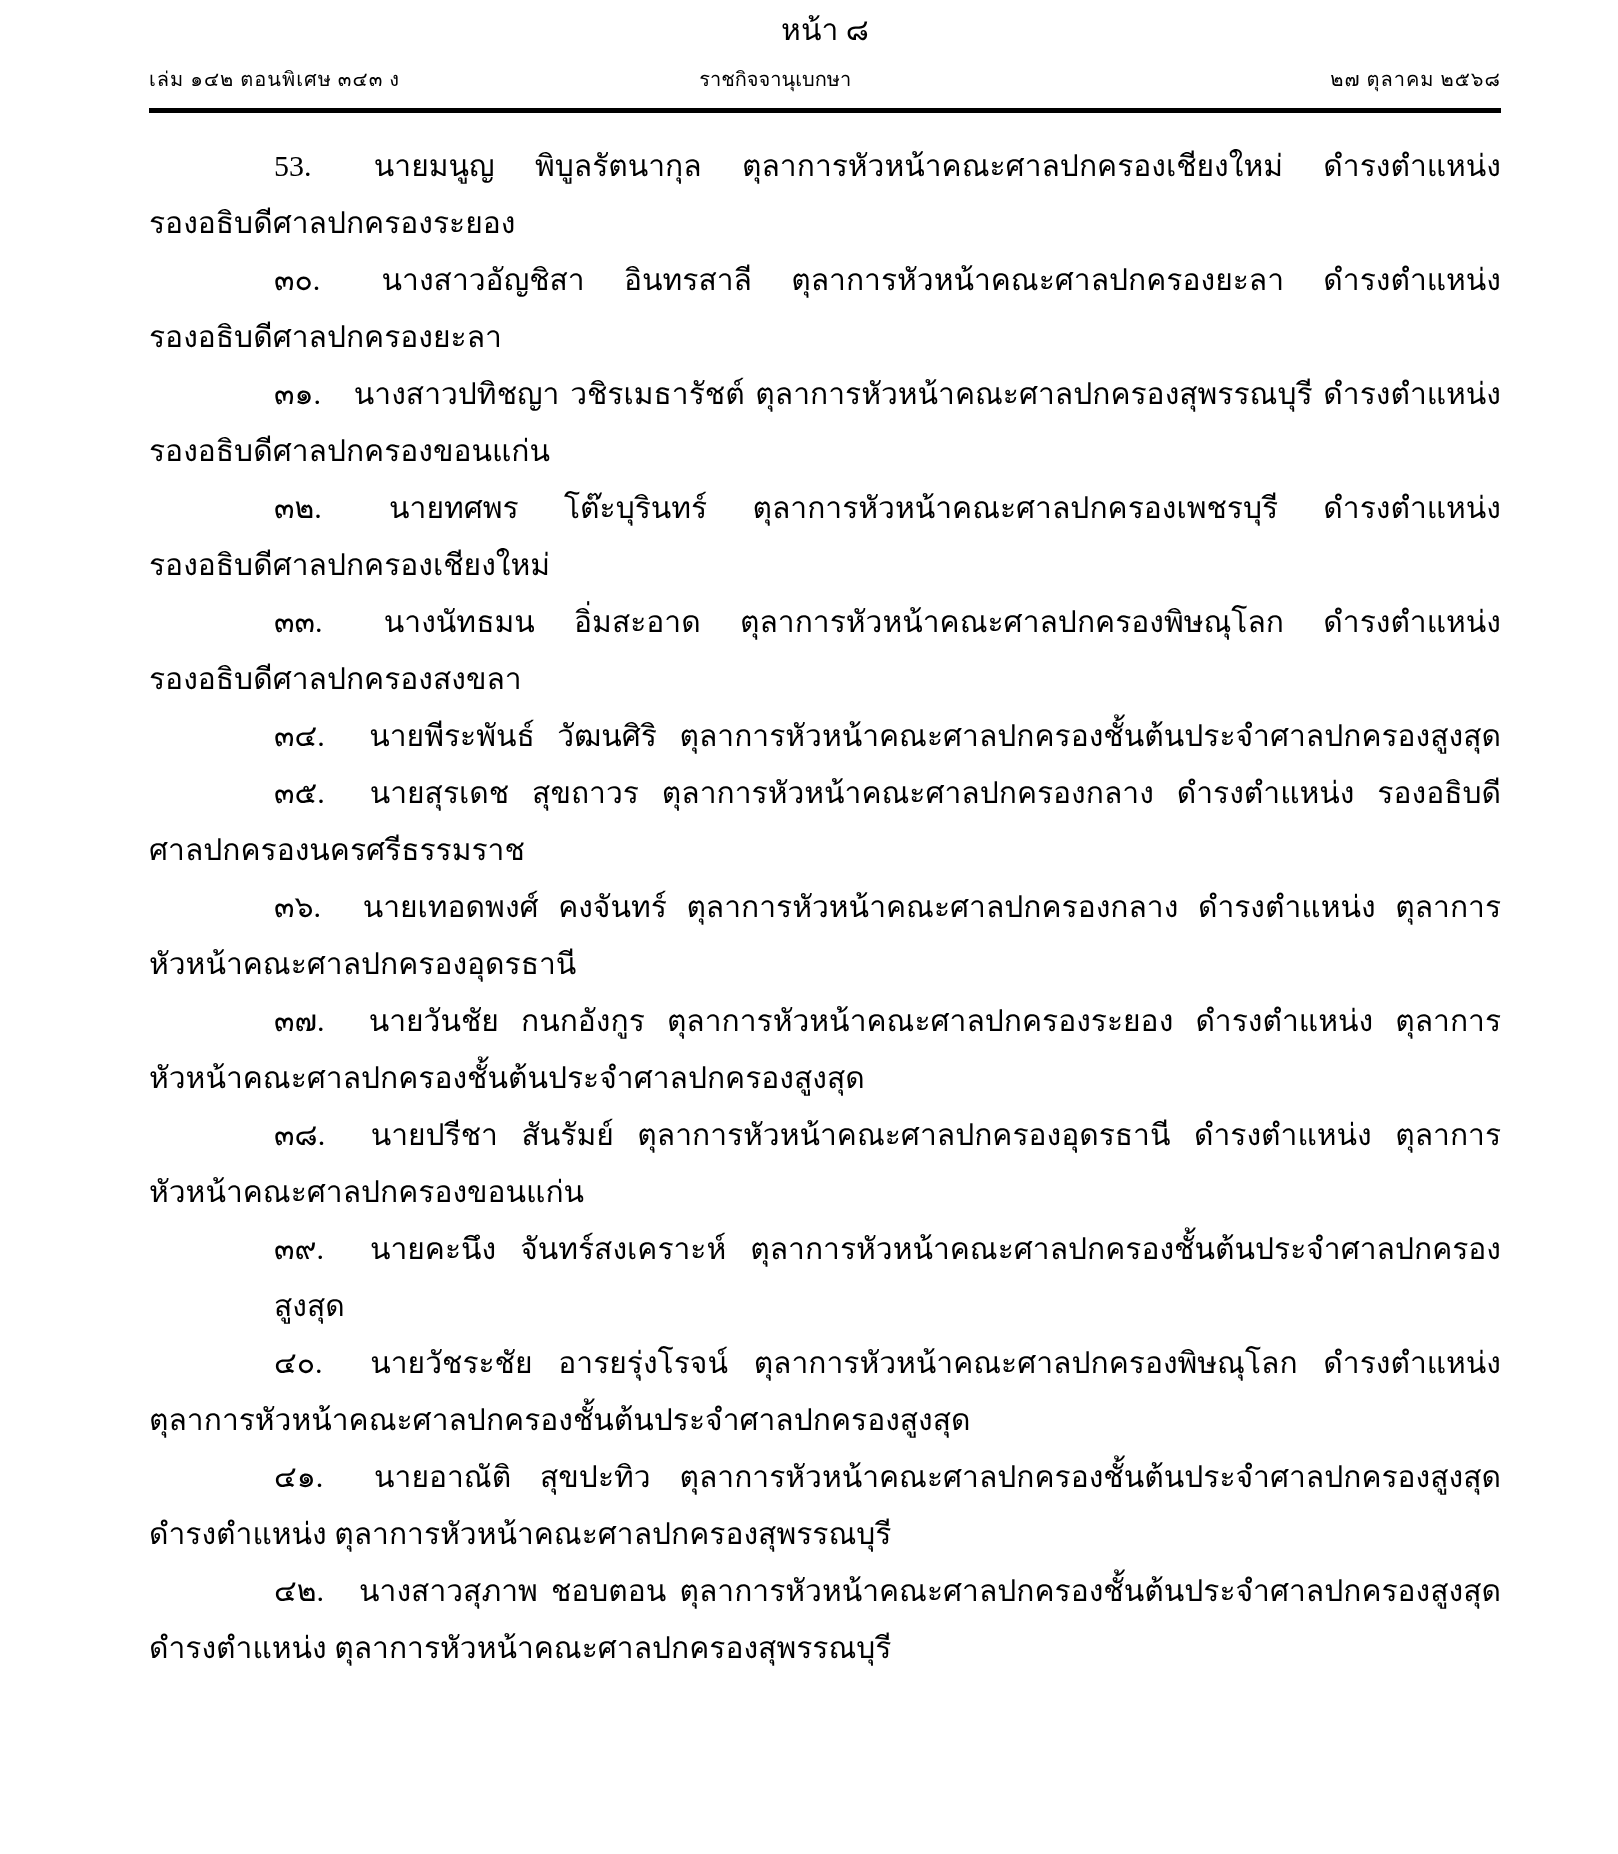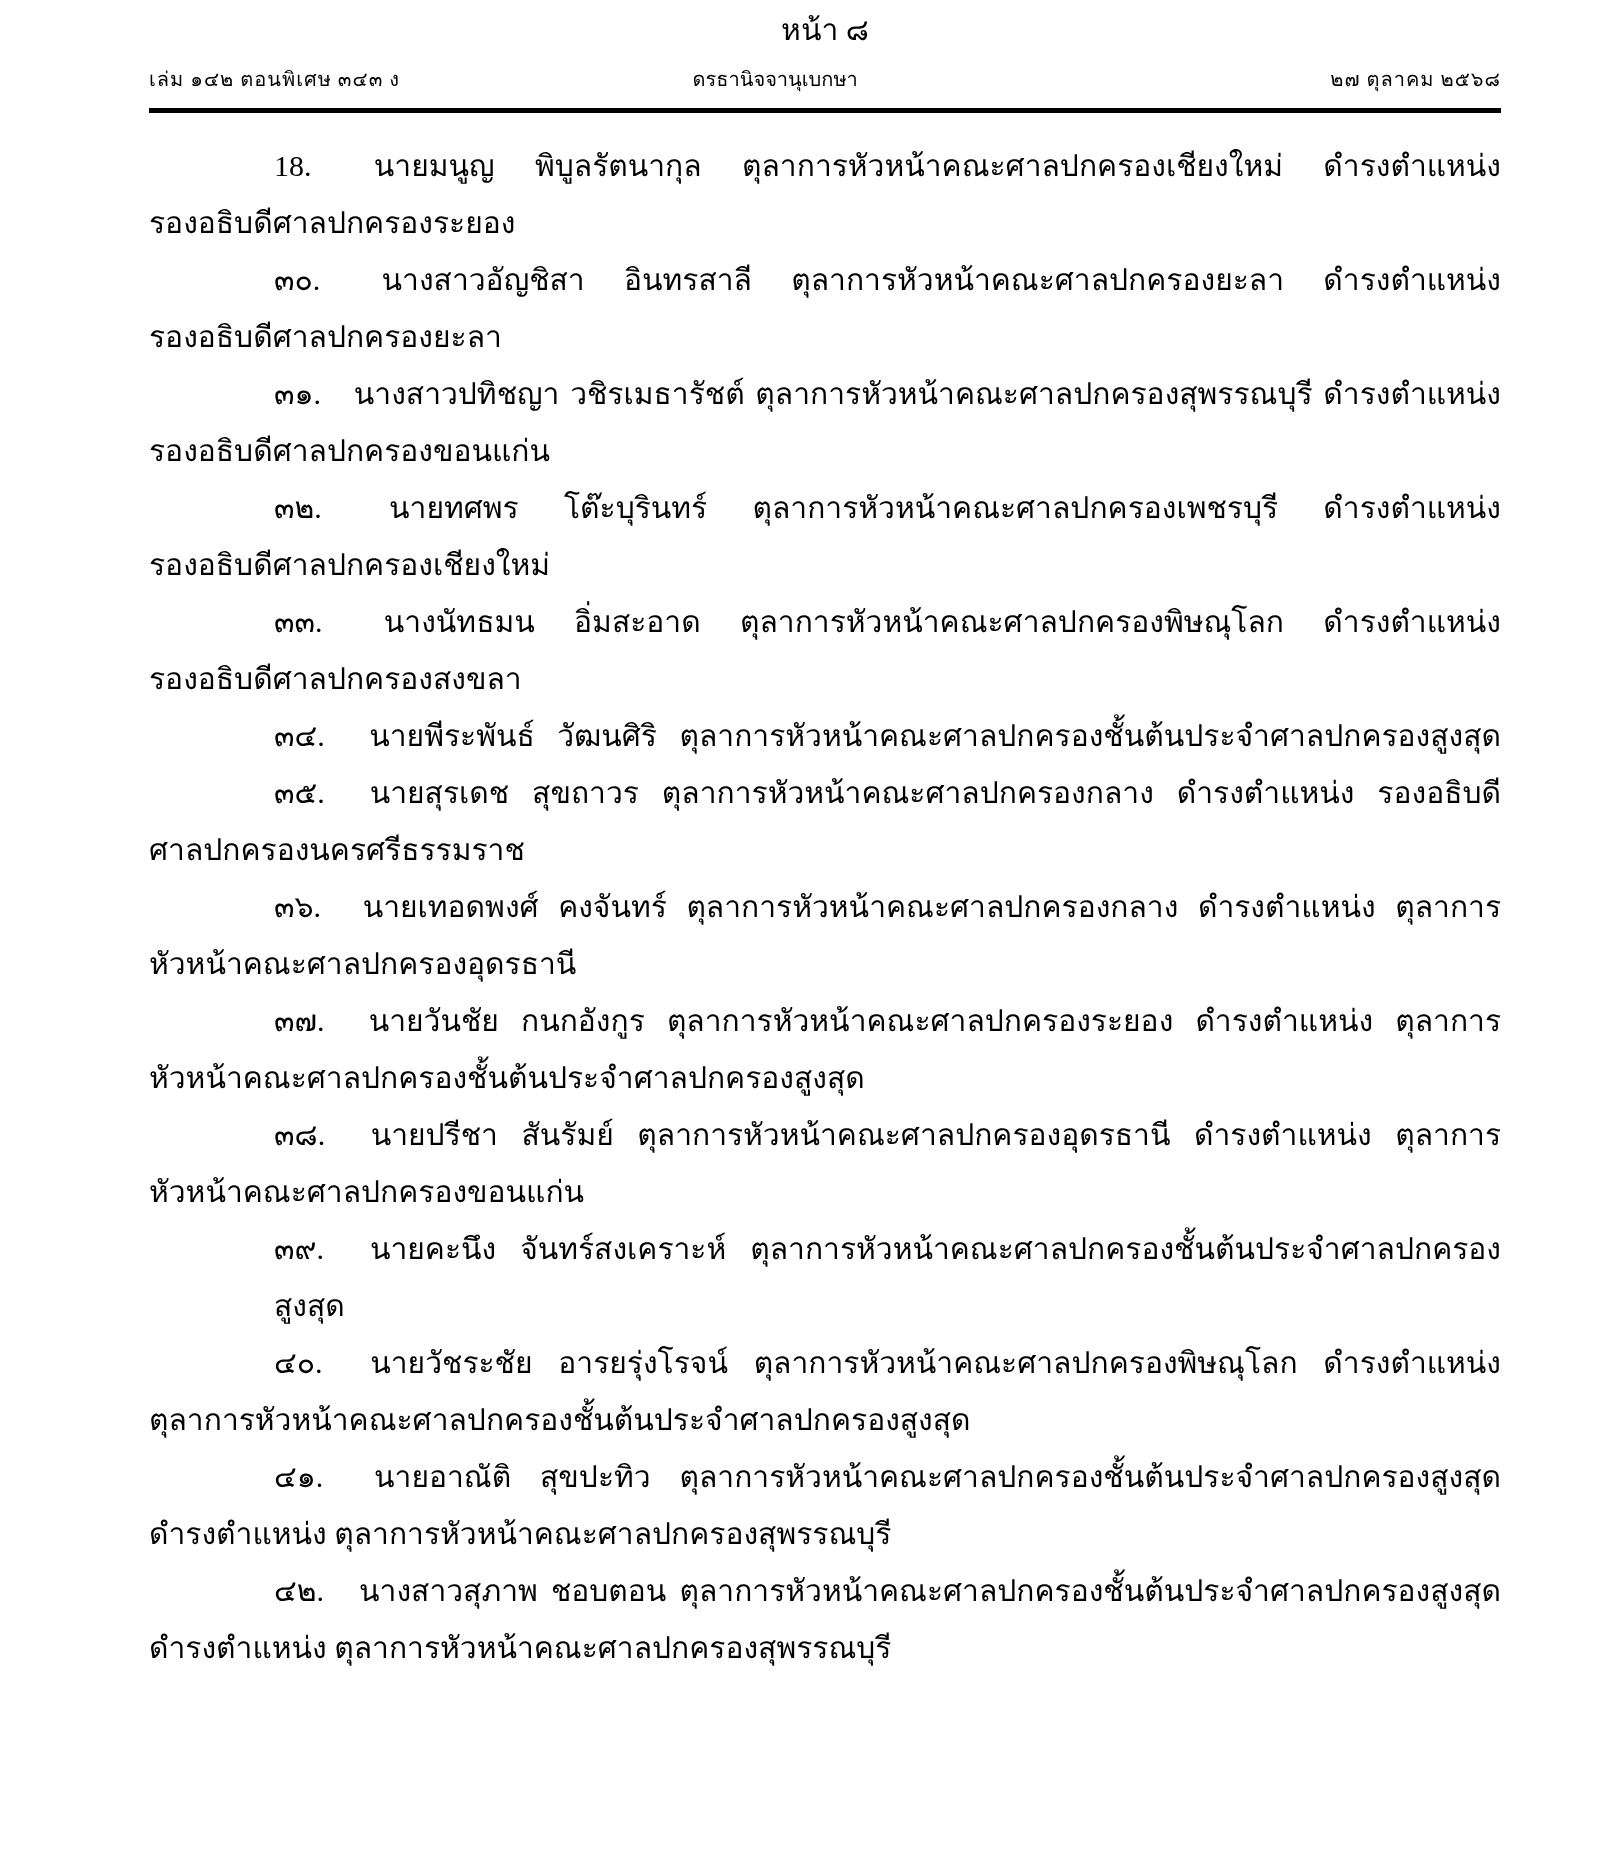--- a/index.html
+++ b/index.html
@@ -73,29 +73,29 @@
 </head>
 <body>
 
 <div class="page">
   <div class="content">
 
     <header>
       <div class="page-label">หน้า ๘</div>
       <div class="masthead">
         <span class="volume">เล่ม ๑๔๒ ตอนพิเศษ ๓๔๓ ง</span>
-        <span class="gazette">ดรธานิจจานุเบกษา</span>
+        <span class="gazette">ราชกิจจานุเบกษา</span>
         <span class="issue-date">๒๗ ตุลาคม ๒๕๖๘</span>
       </div>
       <div class="header-rule"></div>
     </header>
 
     <main class="entries" id="entries">
         <div class="entry">
-          <div class="line line1"><span class="num">18.</span> <span>นายมนูญ พิบูลรัตนากุล ตุลาการหัวหน้าคณะศาลปกครองเชียงใหม่ ดำรงตำแหน่ง</span></div>
+          <div class="line line1"><span class="num">53.</span> <span>นายมนูญ พิบูลรัตนากุล ตุลาการหัวหน้าคณะศาลปกครองเชียงใหม่ ดำรงตำแหน่ง</span></div>
           <div class="line line2">รองอธิบดีศาลปกครองระยอง</div>
         </div>
         <div class="entry">
           <div class="line line1"><span class="num">๓๐.</span> <span>นางสาวอัญชิสา อินทรสาลี ตุลาการหัวหน้าคณะศาลปกครองยะลา ดำรงตำแหน่ง</span></div>
           <div class="line line2">รองอธิบดีศาลปกครองยะลา</div>
         </div>
         <div class="entry">
           <div class="line line1"><span class="num">๓๑.</span> <span>นางสาวปทิชญา วชิรเมธารัชต์ ตุลาการหัวหน้าคณะศาลปกครองสุพรรณบุรี ดำรงตำแหน่ง</span></div>
           <div class="line line2">รองอธิบดีศาลปกครองขอนแก่น</div>
         </div>

